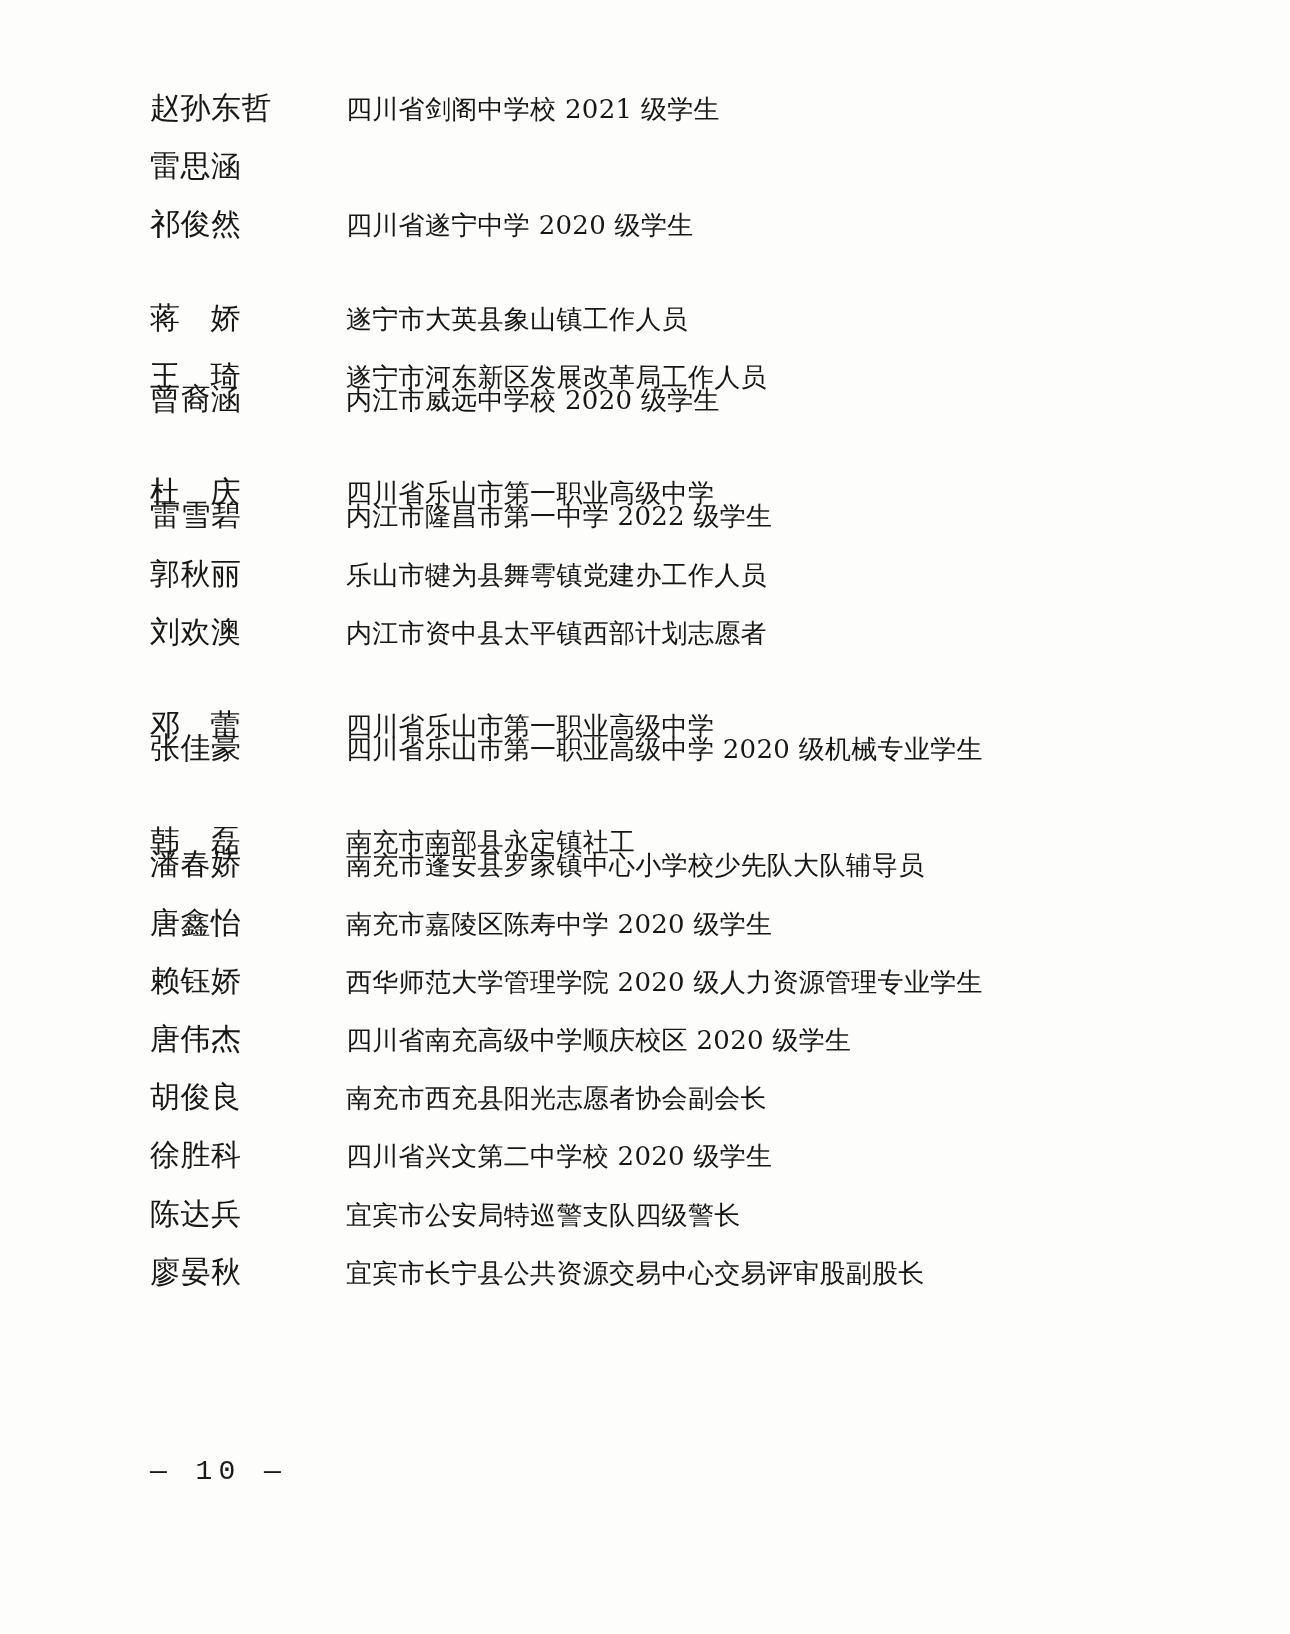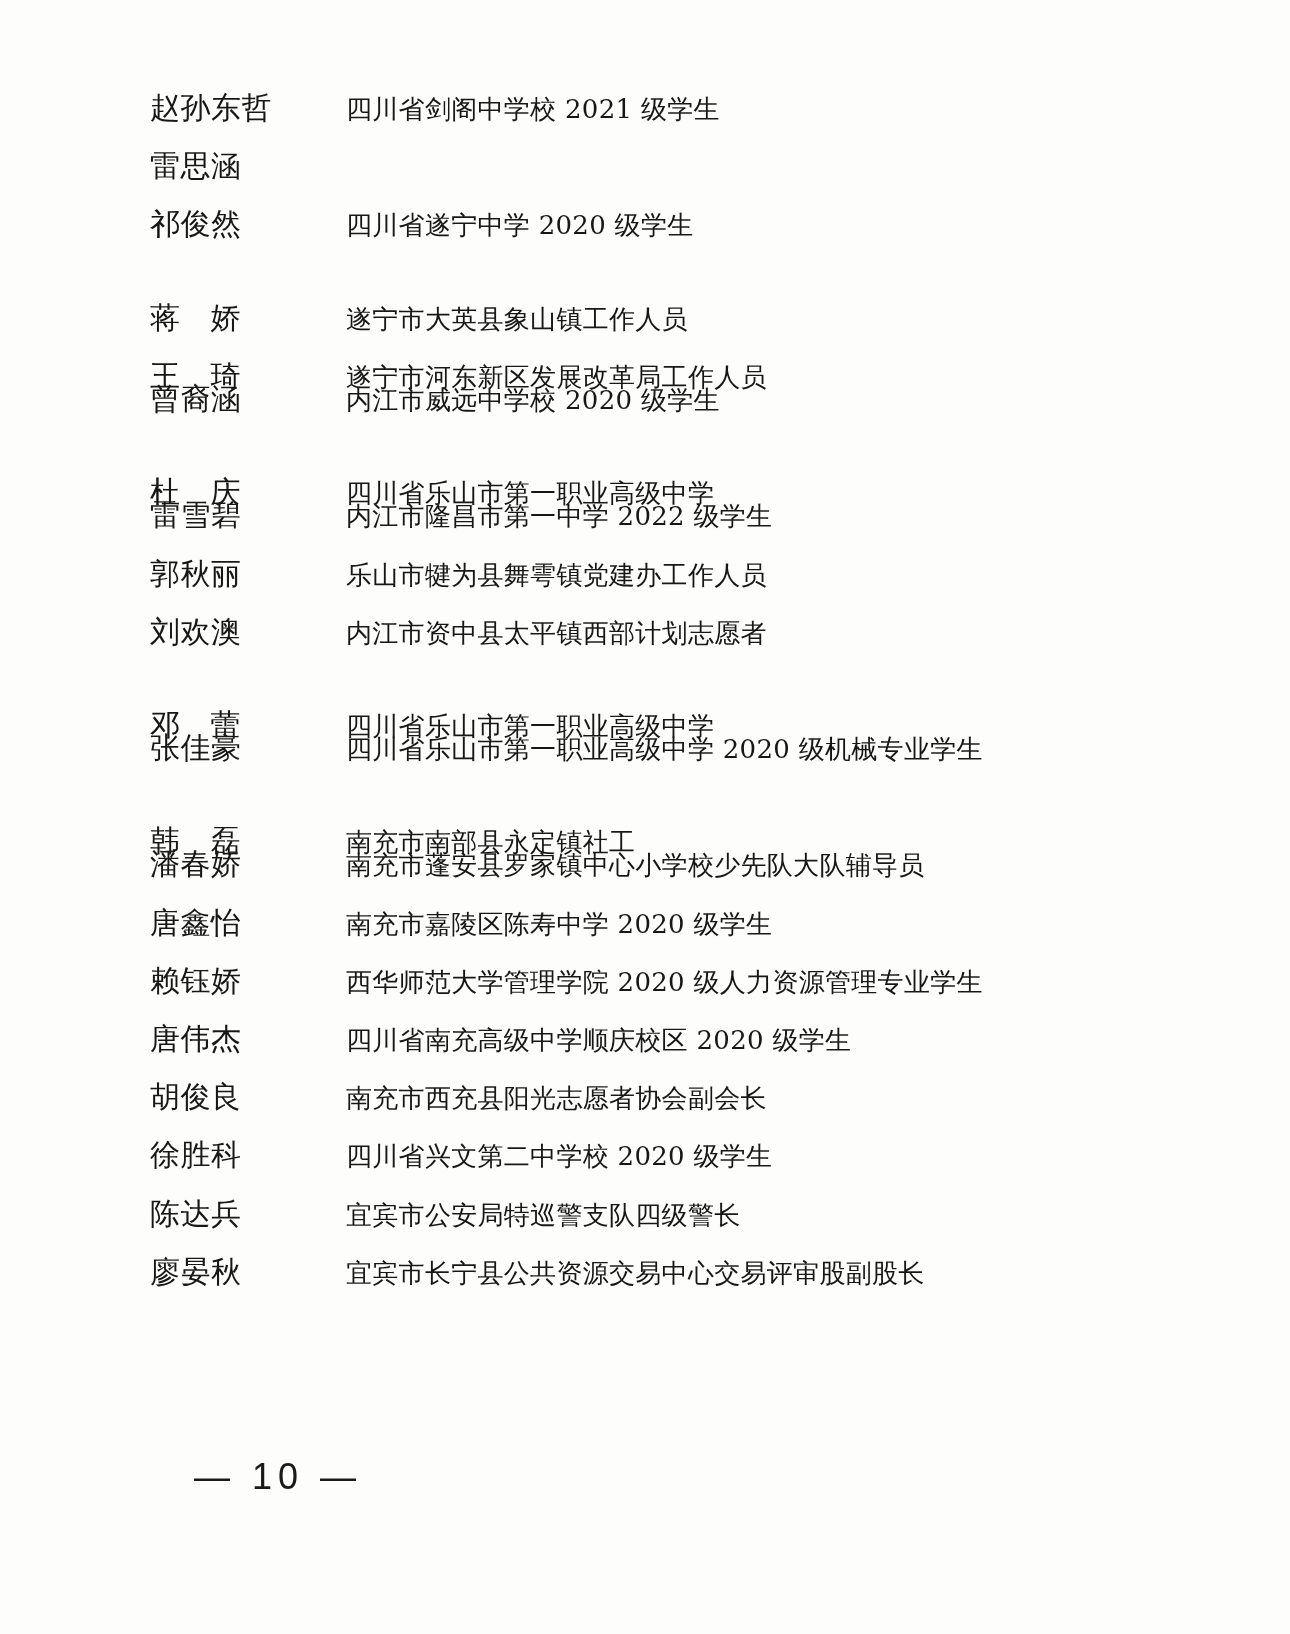--- a/index.html
+++ b/index.html
@@ -54,25 +54,24 @@
   }
   .desc {
     font-size: 26px;
     letter-spacing: 0.3px;
     color: #171717;
   }
   .page-number {
     position: absolute;
     left: 150px;
     top: 1456px;
-    font-size: 36px;
+    font-size: 28px;
     letter-spacing: 6px;
     color: #1a1a1a;
-    font-family: Liberation Sans, sans-serif;
-    margin-left: 44px;
+    font-family: Liberation Mono, monospace;
   }
 </style>
 </head>
 <body>
 
 <div class="page">
   <div class="content" id="entry-list">
       <div class="entry">
         <div class="name">赵孙东哲</div>
         <div class="desc">四川省剑阁中学校 2021 级学生</div>

